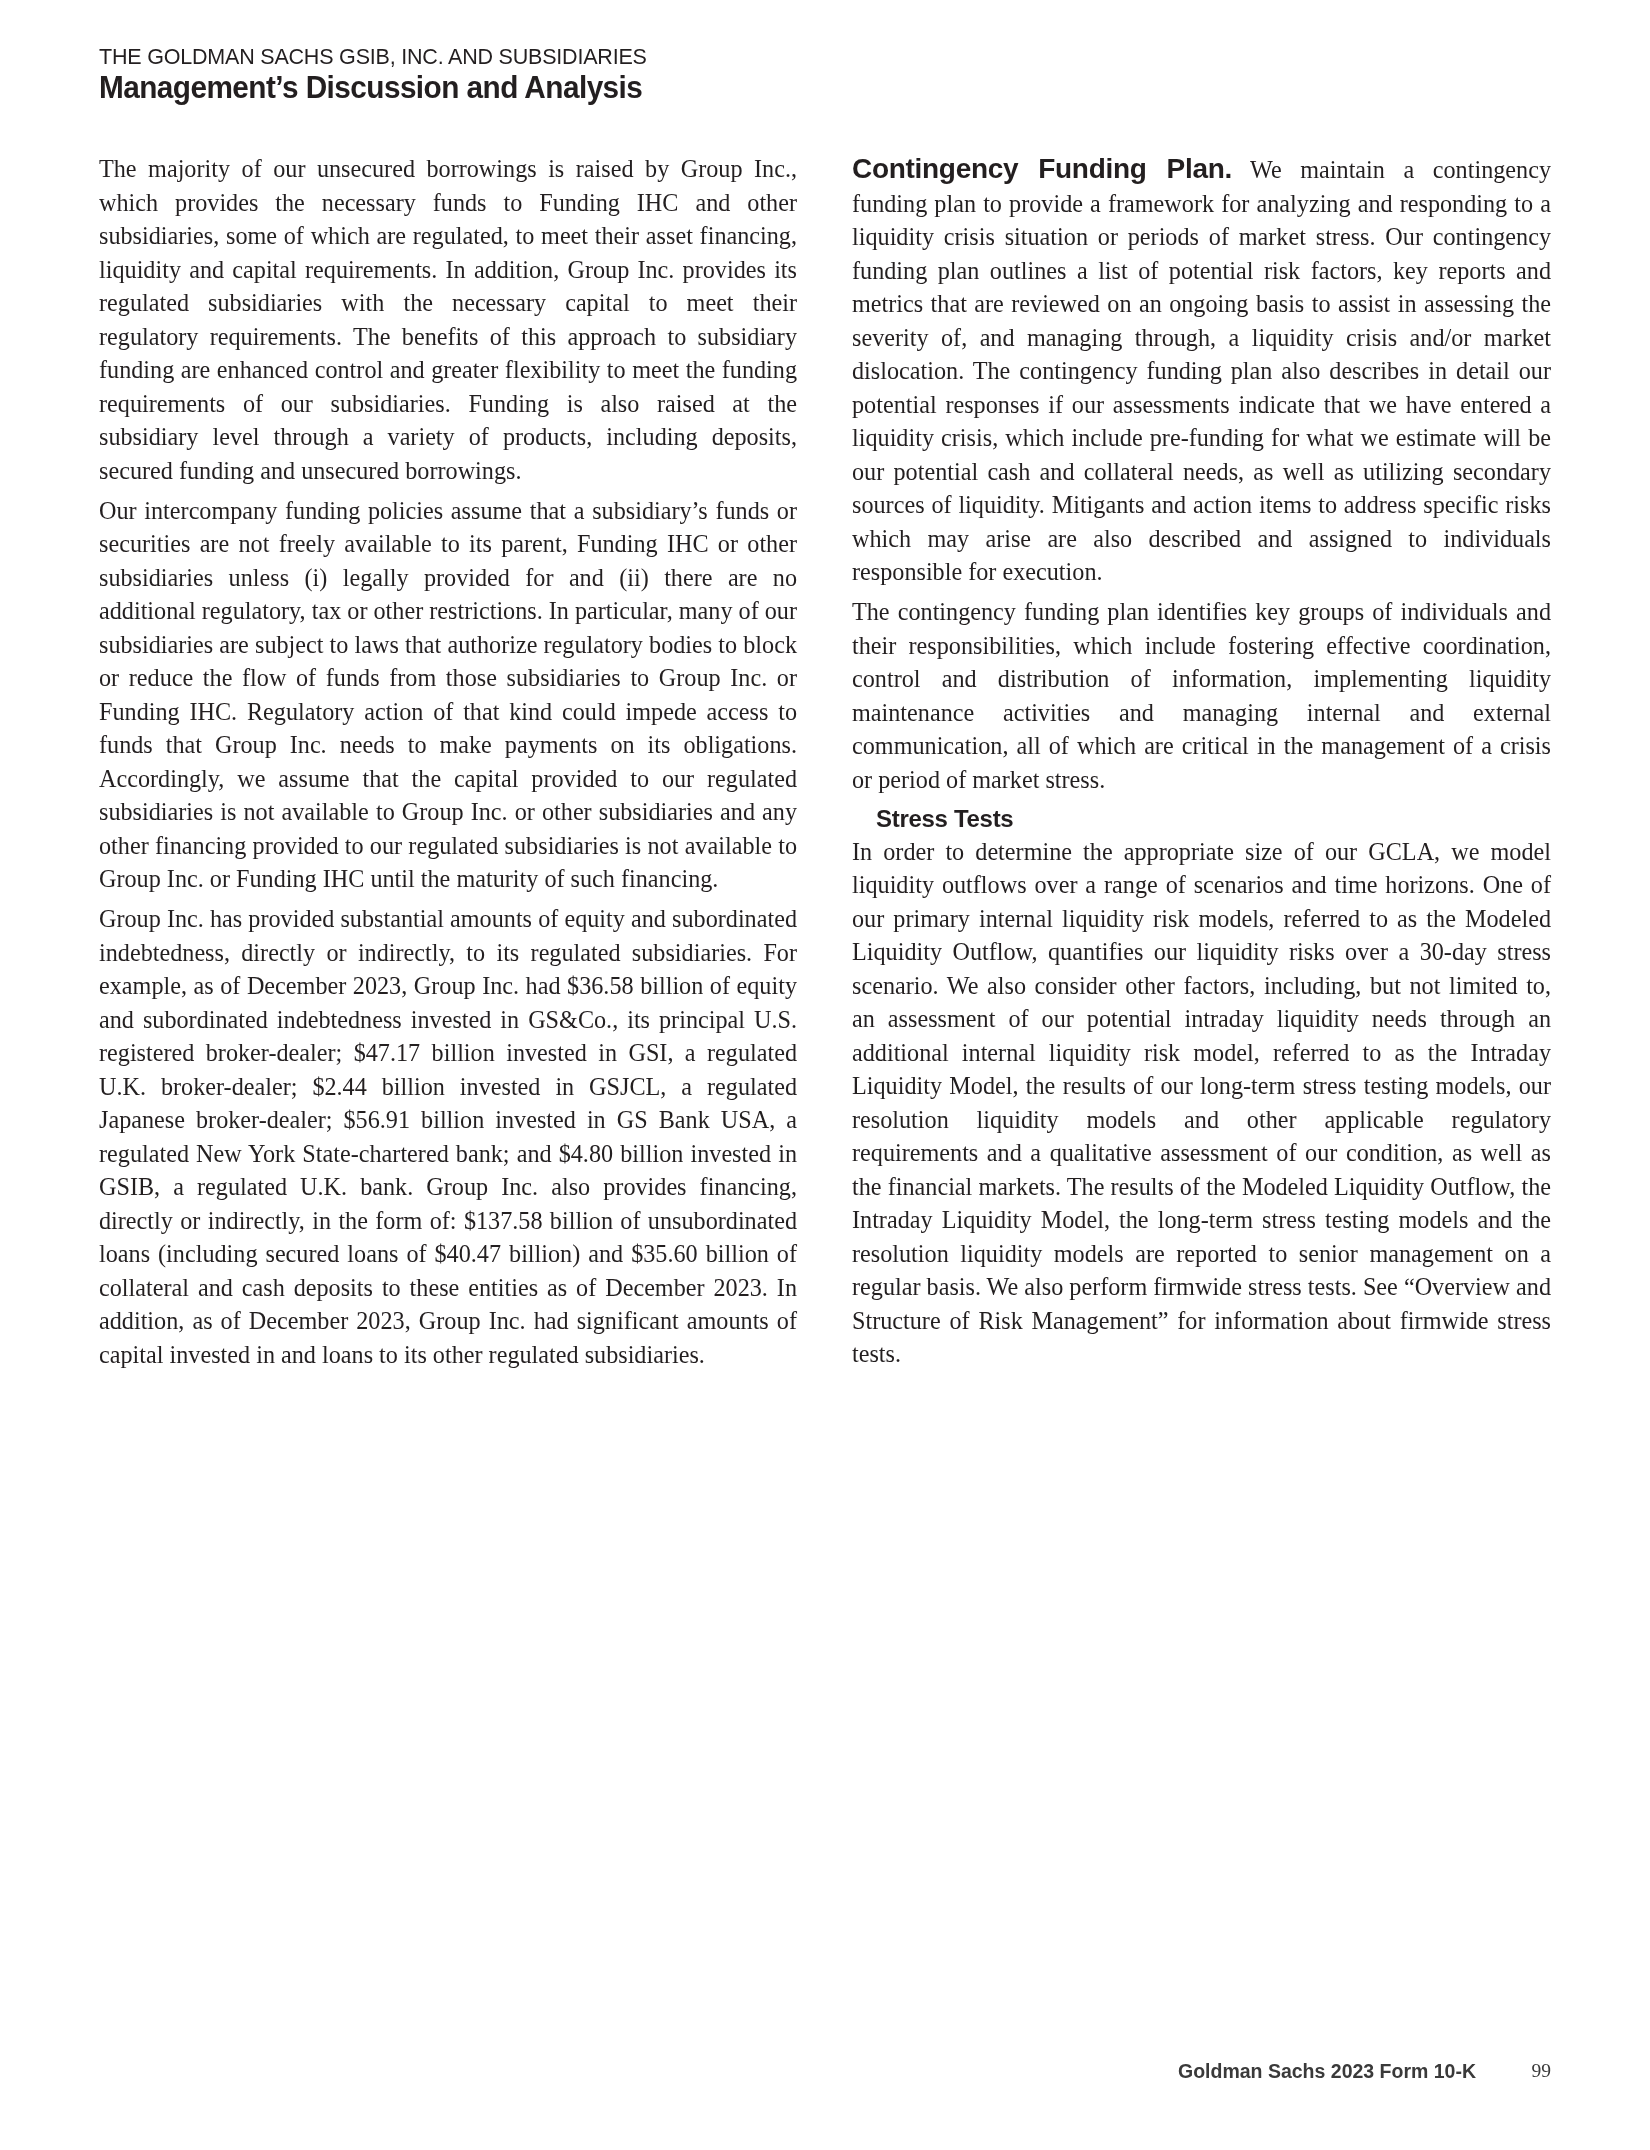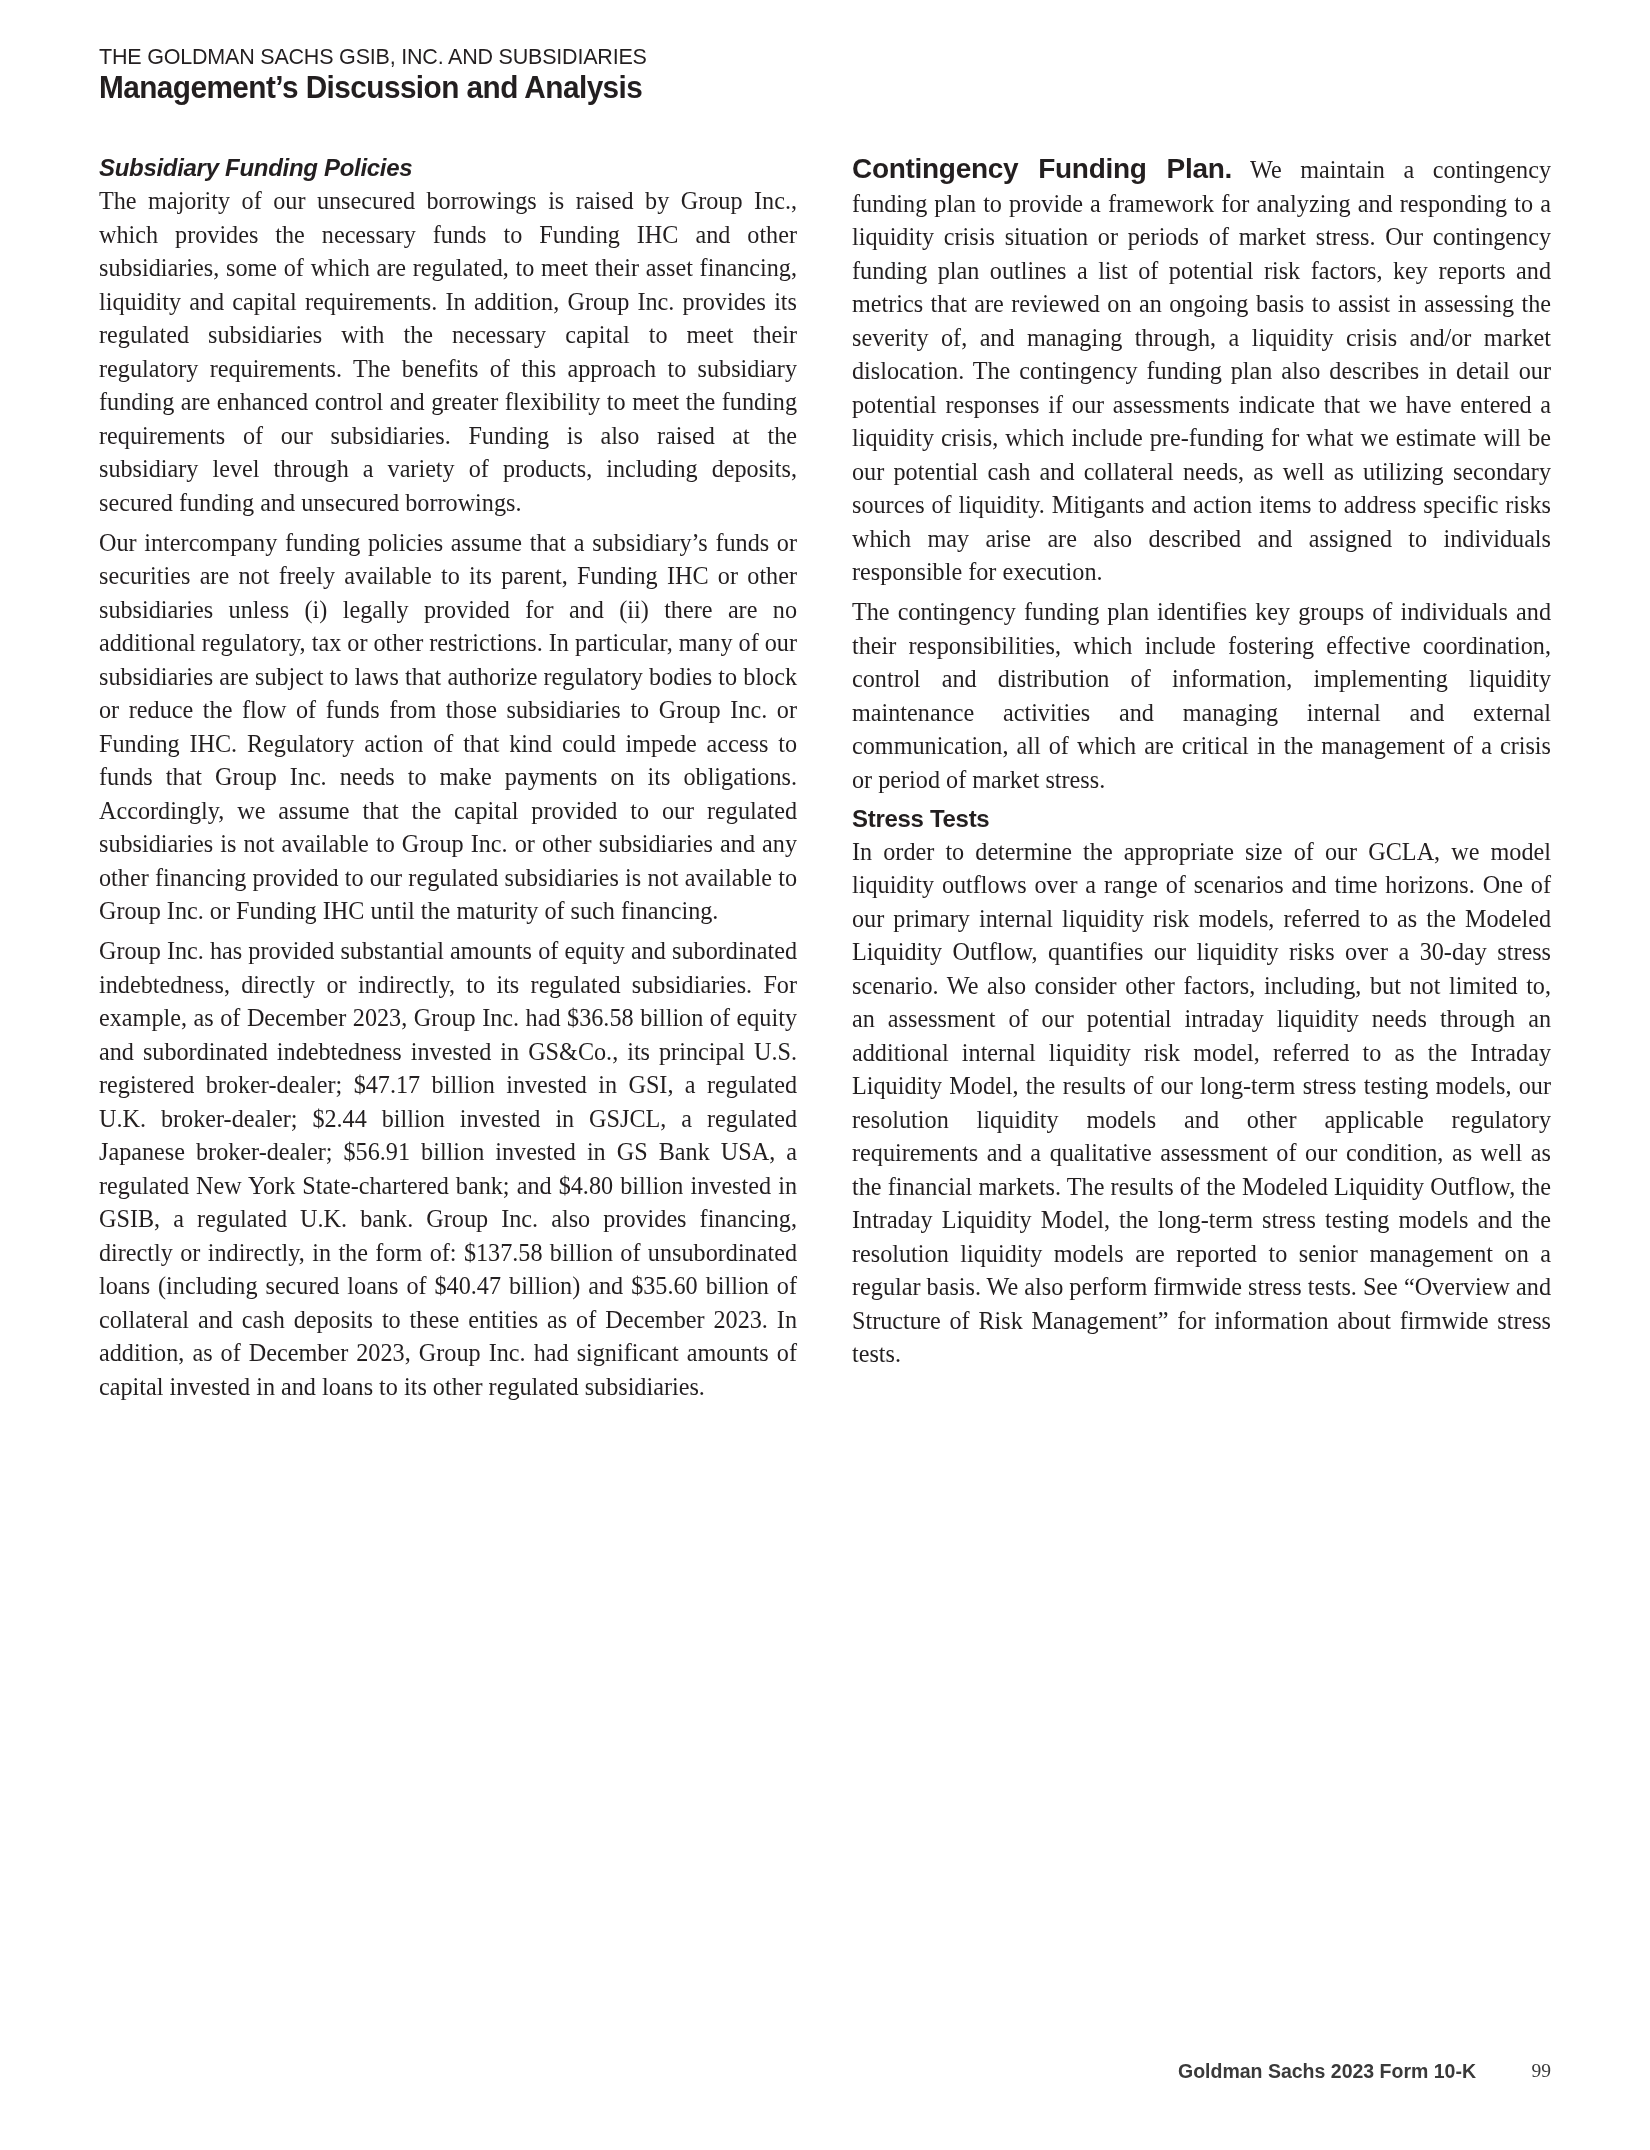--- a/index.html
+++ b/index.html
@@ -31,38 +31,37 @@
   p {
     margin: 0 0 6.5px 0;
     font-family: "Liberation Serif", "DejaVu Serif", serif;
     font-size: 24.2px; line-height: 33.5px;
     text-align: justify; hyphens: none;
   }
   .run-in {
     font-family: "Liberation Sans", "DejaVu Sans", sans-serif;
     font-weight: bold; font-size: 28px; letter-spacing: -0.3px;
   }
-  #stress-head { margin-top: 2px; }
+  #stress-head { margin-top: 2px; margin-left: 24px; }
 
   #footer {
     position: absolute; top: 2059px; left: 1173px; width: 378px;
     font-family: "Liberation Sans", "DejaVu Sans", sans-serif;
     font-size: 19.5px; line-height: 24px; color: #3a3a3a; white-space: nowrap;
   }
   #footer-doc { position: absolute; left: 5px; top: 0; font-weight: bold; }
   #footer-page { position: absolute; right: 0; top: 0; font-family: Liberation Serif, serif; }
 </style>
 </head>
 <body>
 
 <div id="company-line" class="sans">THE GOLDMAN SACHS GSIB, INC. AND SUBSIDIARIES</div>
 <h1 id="page-title" class="sans">Management’s Discussion and Analysis</h1>
 
 <section id="col-left" class="col">
-  <h2 class="subhead italic">Subsidiary Funding Policies</h2>
   <p>The majority of our unsecured borrowings is raised by Group Inc., which provides the necessary funds to Funding IHC and other subsidiaries, some of which are regulated, to meet their asset financing, liquidity and capital requirements. In addition, Group Inc. provides its regulated subsidiaries with the necessary capital to meet their regulatory requirements. The benefits of this approach to subsidiary funding are enhanced control and greater flexibility to meet the funding requirements of our subsidiaries. Funding is also raised at the subsidiary level through a variety of products, including deposits, secured funding and unsecured borrowings.</p>
   <p>Our intercompany funding policies assume that a subsidiary’s funds or securities are not freely available to its parent, Funding IHC or other subsidiaries unless (i) legally provided for and (ii) there are no additional regulatory, tax or other restrictions. In particular, many of our subsidiaries are subject to laws that authorize regulatory bodies to block or reduce the flow of funds from those subsidiaries to Group Inc. or Funding IHC. Regulatory action of that kind could impede access to funds that Group Inc. needs to make payments on its obligations. Accordingly, we assume that the capital provided to our regulated subsidiaries is not available to Group Inc. or other subsidiaries and any other financing provided to our regulated subsidiaries is not available to Group Inc. or Funding IHC until the maturity of such financing.</p>
   <p>Group Inc. has provided substantial amounts of equity and subordinated indebtedness, directly or indirectly, to its regulated subsidiaries. For example, as of December 2023, Group Inc. had $36.58 billion of equity and subordinated indebtedness invested in GS&amp;Co., its principal U.S. registered broker-dealer; $47.17 billion invested in GSI, a regulated U.K. broker-dealer; $2.44 billion invested in GSJCL, a regulated Japanese broker-dealer; $56.91 billion invested in GS Bank USA, a regulated New York State-chartered bank; and $4.80 billion invested in GSIB, a regulated U.K. bank. Group Inc. also provides financing, directly or indirectly, in the form of: $137.58 billion of unsubordinated loans (including secured loans of $40.47 billion) and $35.60 billion of collateral and cash deposits to these entities as of December 2023. In addition, as of December 2023, Group Inc. had significant amounts of capital invested in and loans to its other regulated subsidiaries.</p>
 </section>
 
 <section id="col-right" class="col">
   <p><span class="run-in">Contingency Funding Plan.</span> <span>We maintain a contingency funding plan to provide a framework for analyzing and responding to a liquidity crisis situation or periods of market stress. Our contingency funding plan outlines a list of potential risk factors, key reports and metrics that are reviewed on an ongoing basis to assist in assessing the severity of, and managing through, a liquidity crisis and/or market dislocation. The contingency funding plan also describes in detail our potential responses if our assessments indicate that we have entered a liquidity crisis, which include pre-funding for what we estimate will be our potential cash and collateral needs, as well as utilizing secondary sources of liquidity. Mitigants and action items to address specific risks which may arise are also described and assigned to individuals responsible for execution.</span></p>
   <p>The contingency funding plan identifies key groups of individuals and their responsibilities, which include fostering effective coordination, control and distribution of information, implementing liquidity maintenance activities and managing internal and external communication, all of which are critical in the management of a crisis or period of market stress.</p>
   <h2 id="stress-head" class="subhead">Stress Tests</h2>
   <p>In order to determine the appropriate size of our GCLA, we model liquidity outflows over a range of scenarios and time horizons. One of our primary internal liquidity risk models, referred to as the Modeled Liquidity Outflow, quantifies our liquidity risks over a 30-day stress scenario. We also consider other factors, including, but not limited to, an assessment of our potential intraday liquidity needs through an additional internal liquidity risk model, referred to as the Intraday Liquidity Model, the results of our long-term stress testing models, our resolution liquidity models and other applicable regulatory requirements and a qualitative assessment of our condition, as well as the financial markets. The results of the Modeled Liquidity Outflow, the Intraday Liquidity Model, the long-term stress testing models and the resolution liquidity models are reported to senior management on a regular basis. We also perform firmwide stress tests. See “Overview and Structure of Risk Management” for information about firmwide stress tests.</p>

